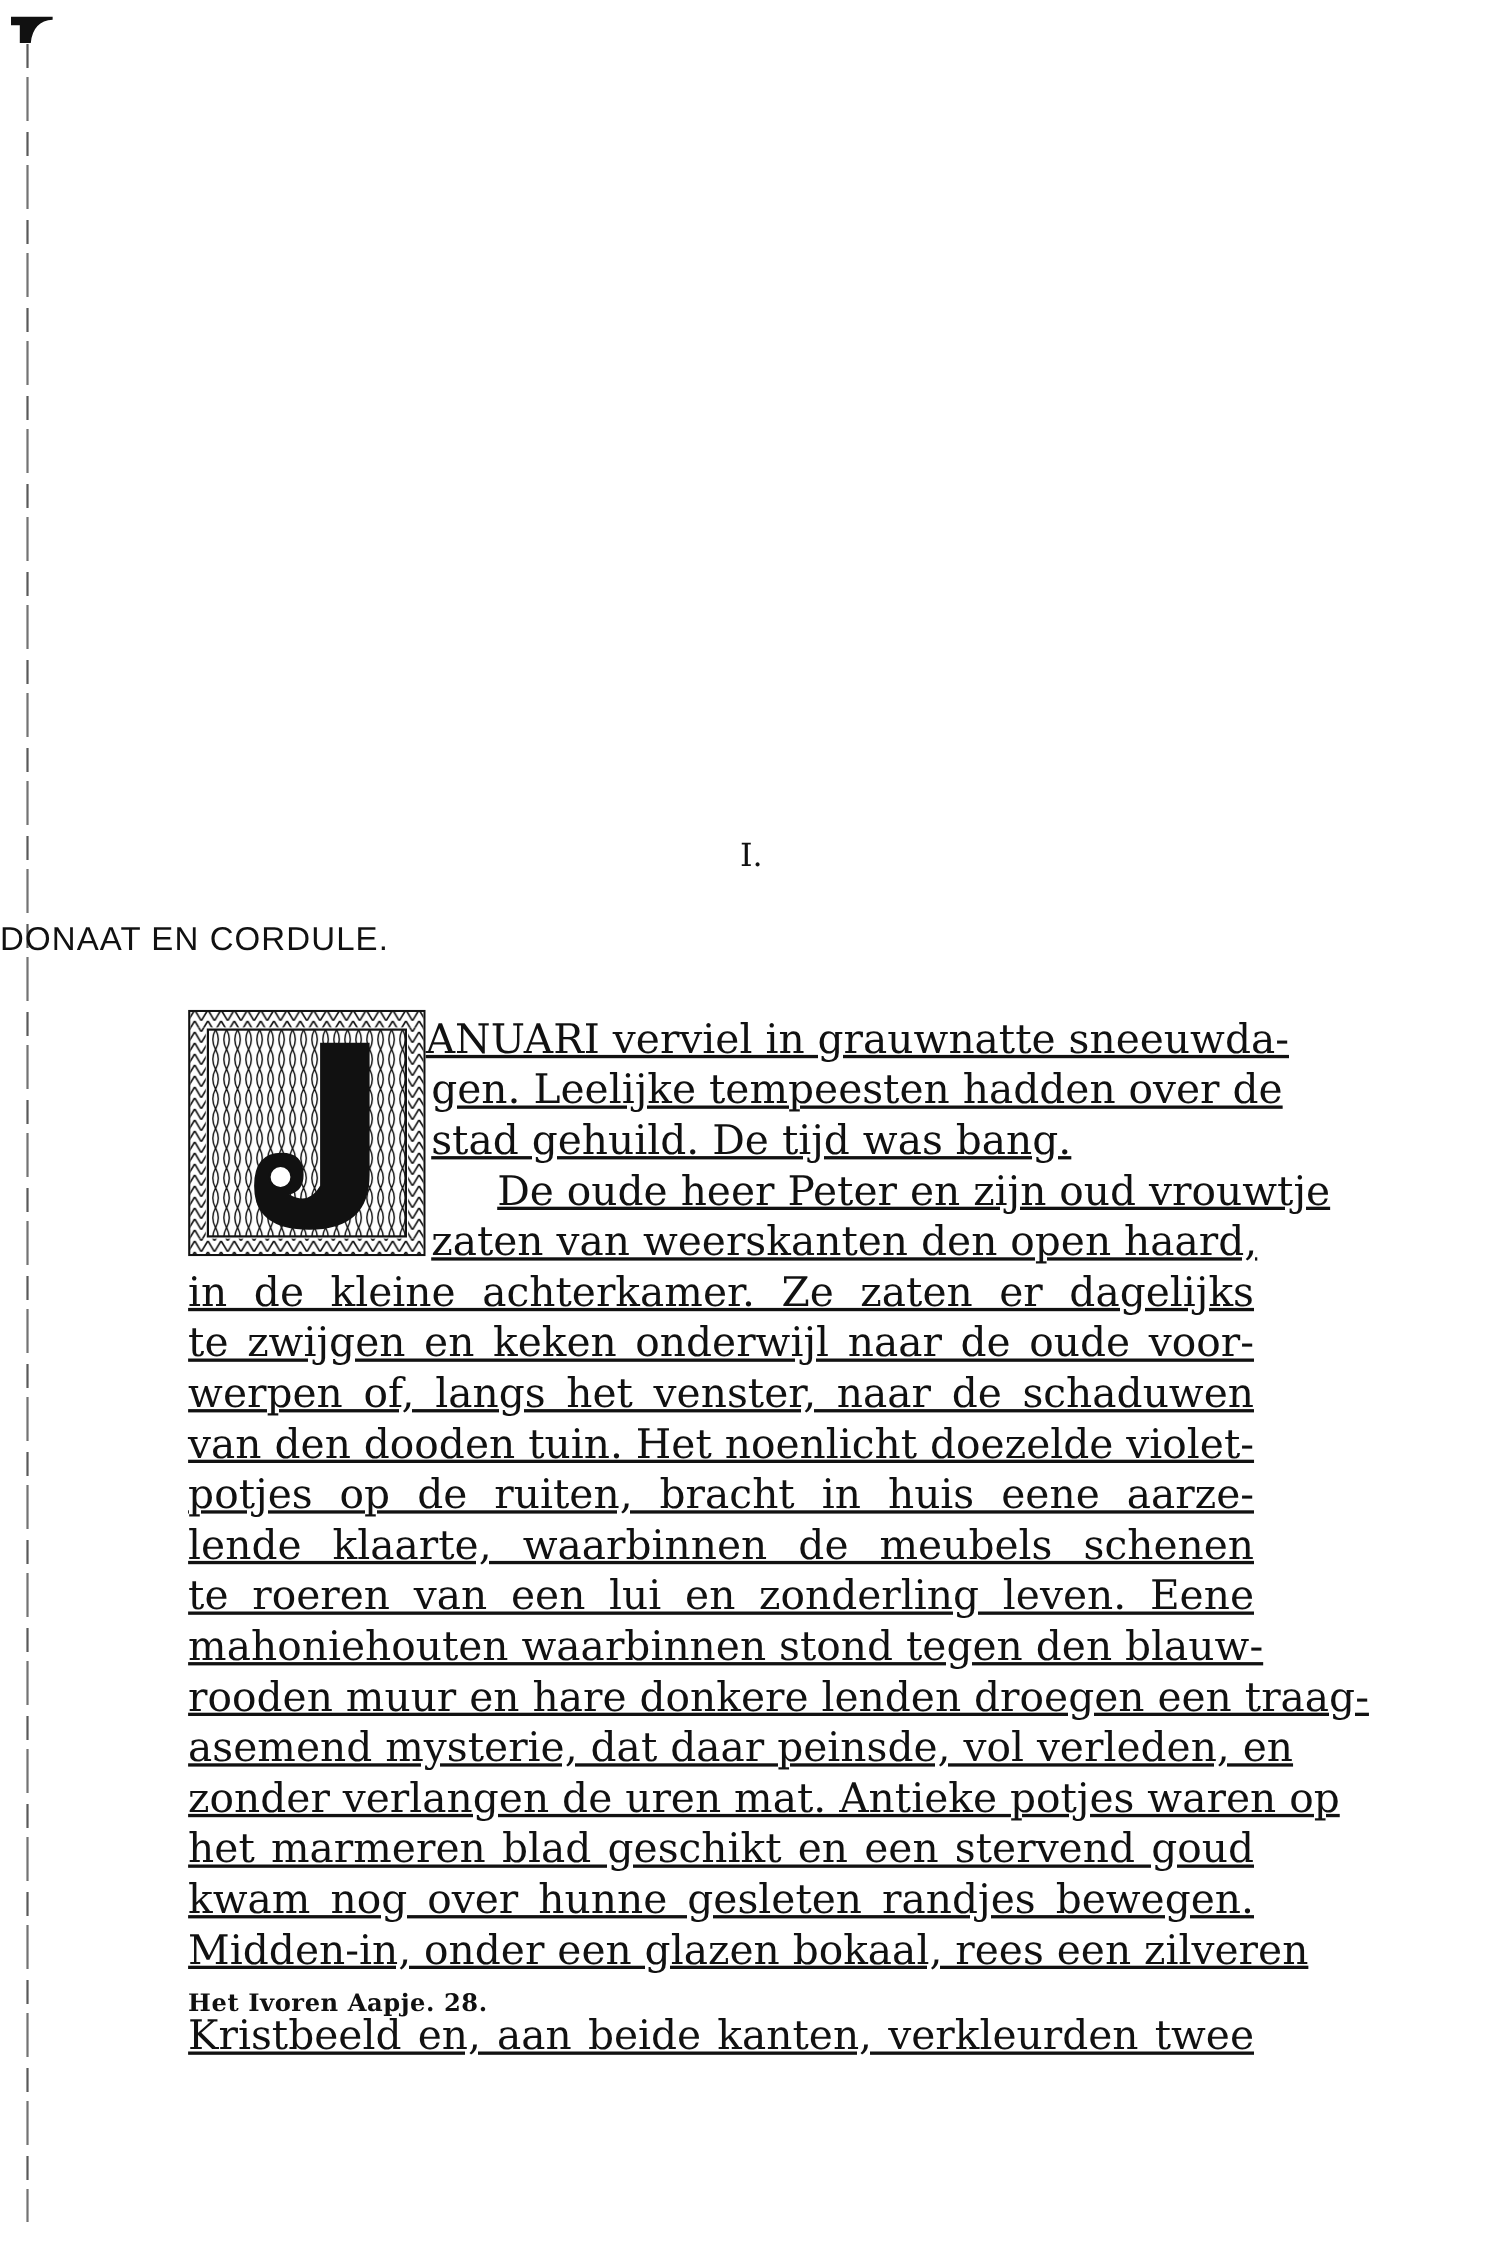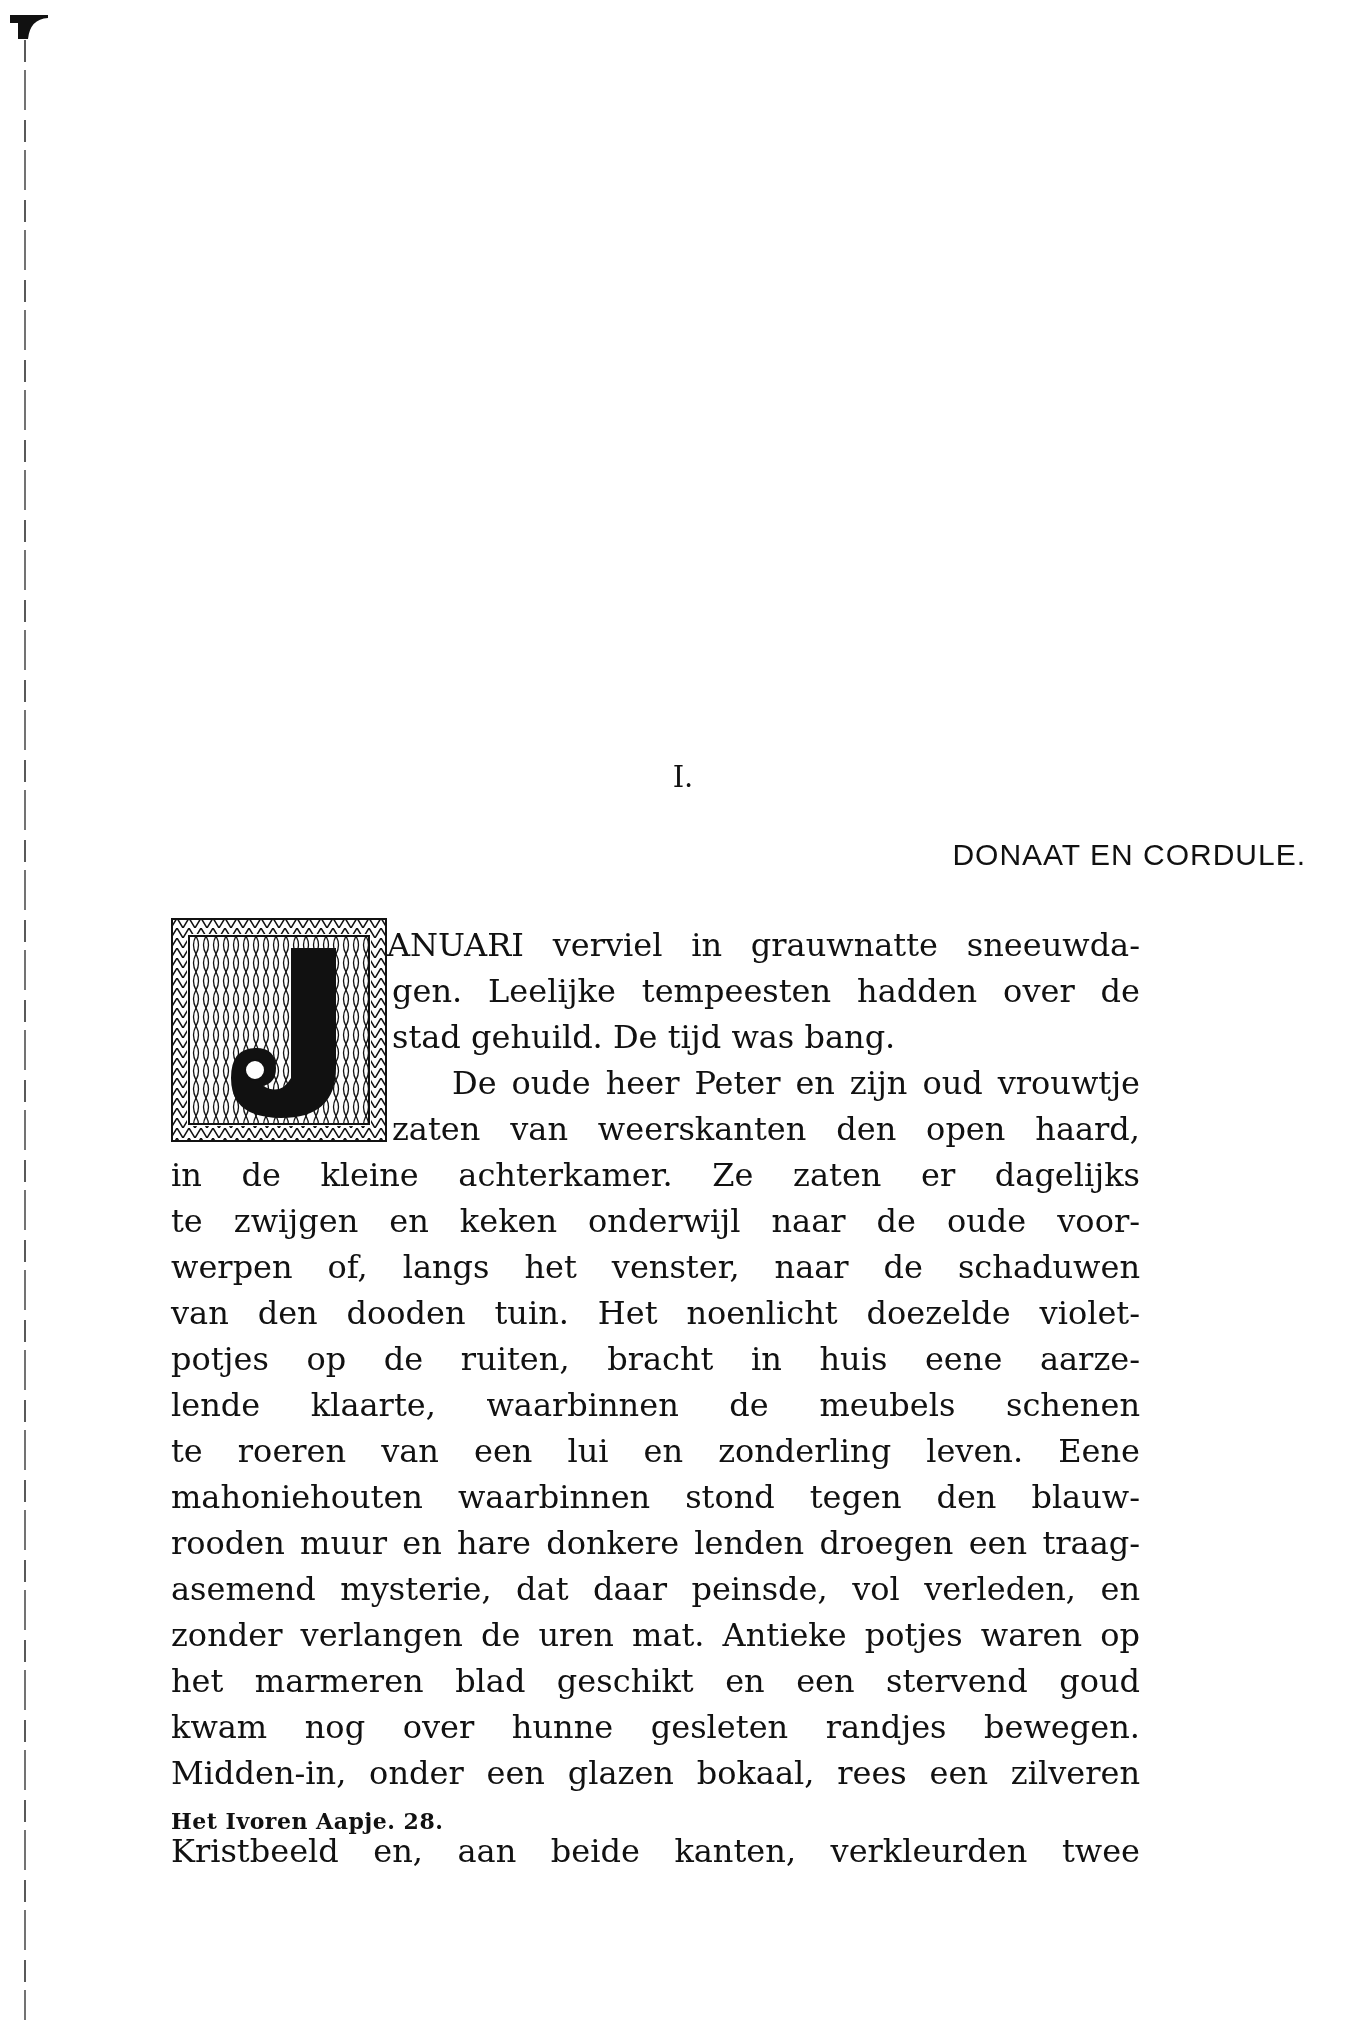--- a/index.html
+++ b/index.html
@@ -3,25 +3,25 @@
 <meta charset="utf-8">
 <style>
   html, body { margin:0; padding:0; background:#ffffff; }
   body { width:1366px; height:2040px; position:relative; overflow:hidden;
          font-family:"DejaVu Serif", "Liberation Serif", serif; color:#111; }
   .corner { position:absolute; left:10px; top:15px; width:38px; height:24px; }
   .spine { position:absolute; left:24px; top:40px; width:2px; height:1980px;
            background:repeating-linear-gradient(to bottom,#222 0 22px,transparent 22px 30px,#444 30px 70px,transparent 70px 80px); opacity:.75; }
   .chapnum { position:absolute; left:0; width:1366px; top:760px; text-align:center;
              font-size:29px; }
-  .title { position:absolute; left:0; width:1306px; padding-left:0; top:838px; text-align:right;
+  .title { position:absolute; left:0; width:1306px; padding-left:0; top:838px; text-align:left;
            font-family:"Liberation Sans", sans-serif; font-size:30px; letter-spacing:1px; }
   .dropcap { position:absolute; left:171px; top:918px; width:216px; height:224px; }
-  .line { position:absolute; left:171px; width:969px; font-size:32px; line-height:46px;
-          text-align:justify; text-align-last:justify; white-space:nowrap; }
+  .line { position:absolute; left:171px; width:969px; font-size:37px; line-height:46px;
+          text-align:justify; text-align-last:justify; white-space:nowrap;text-decoration:underline; }
   .line.last-short { text-align-last:left; }
   .footer { position:absolute; left:171px; top:1808px; font-size:22px; font-weight:bold; letter-spacing:0.5px; }
 </style>
 </head>
 <body>
 
 <svg class="corner" viewBox="0 0 38 24">
   <path d="M0 0 H38 V3 Q20 4 18 24 H8 V8 H0 Z" fill="#111"></path>
 </svg>
 <div class="spine"></div>

